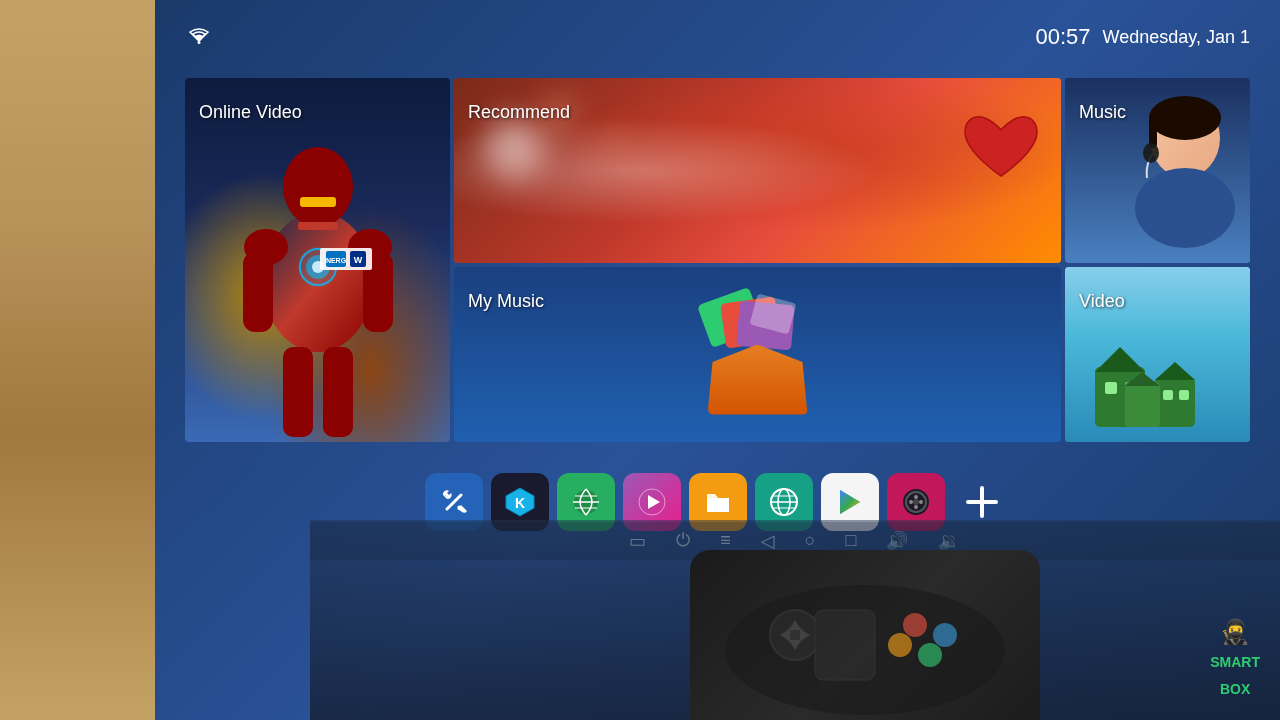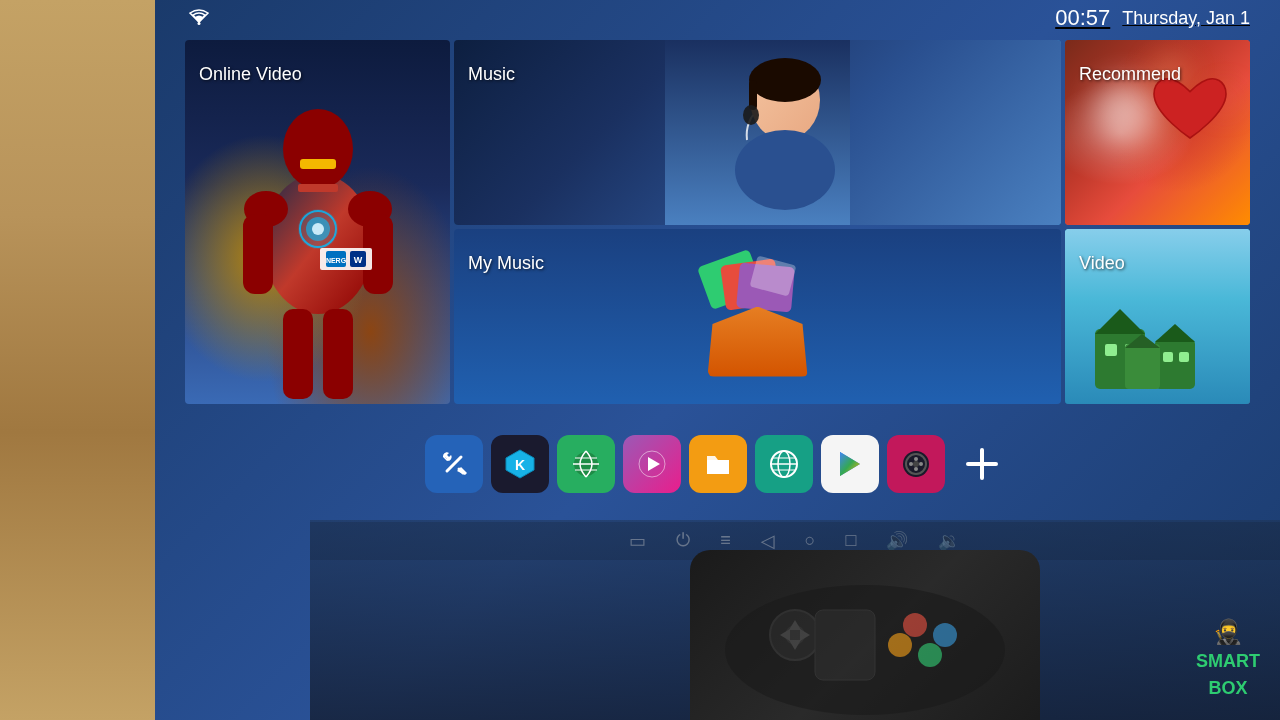--- a/index.html
+++ b/index.html
@@ -31,23 +31,22 @@
       width: 155px;
       height: 720px;
       background: linear-gradient(180deg, #c4a265 0%, #b8935a 30%, #a07840 60%, #c4a265 100%);
     }
 
     
     .header {
       display: flex;
       justify-content: space-between;
       align-items: center;
-      padding: 4px 30px;
+      padding: 23px 30px;
       position: relative;
-      text-decoration: underline;
     }
 
     .wifi-icon {
       color: white;
       font-size: 22px;
     }
 
     .datetime {
       display: flex;
       align-items: center;
@@ -315,21 +314,21 @@
     <div class="wifi-icon">
       <svg width="28" height="22" viewBox="0 0 28 22" fill="white">
         <path d="M14 18 L18 13 Q14 10 10 13 Z" fill="white"></path>
         <path d="M14 18 L20 11 Q14 7 8 11 Z" fill="none" stroke="white" stroke-width="1.5"></path>
         <path d="M14 18 L23 9 Q14 3 5 9 Z" fill="none" stroke="white" stroke-width="1.5"></path>
         <circle cx="14" cy="19.5" r="1.5" fill="white"></circle>
       </svg>
     </div>
     <div class="datetime">
       <span class="time">00:57</span>
-      <span>Thursday, Jan 1</span>
+      <span>Wednesday, Jan 1</span>
     </div>
   </div>
 
   <div class="main-grid">
 
     <div class="grid-item online-video" style="grid-row: 1/3;">
       <div class="online-video-bg">
         <svg class="ironman-svg" viewBox="0 0 200 360" xmlns="http://www.w3.org/2000/svg">
 
           <defs>
@@ -362,20 +361,34 @@
 
           <rect x="65" y="265" width="30" height="90" rx="10" fill="#8b0000"></rect>
           <rect x="105" y="265" width="30" height="90" rx="10" fill="#8b0000"></rect>
 
           <rect x="80" y="140" width="40" height="8" rx="2" fill="#c0392b"></rect>
 
           <circle cx="100" cy="185" r="20" fill="#00bfff" opacity="0.15"></circle>
         </svg>
       </div>
       <span class="grid-item-label">Online Video</span>
+    </div>
+
+    <div class="grid-item recommend">
+      <div class="heart-container" style="width:100%;height:100%;position:absolute;top:0;left:0;">
+
+        <div class="bokeh" style="width:60px;height:60px;left:30px;top:40px;background:rgba(255,255,255,0.5);"></div>
+        <div class="bokeh" style="width:30px;height:30px;left:90px;top:20px;background:rgba(255,200,150,0.4);"></div>
+        <div class="bokeh" style="width:20px;height:20px;left:150px;top:50px;background:rgba(255,150,100,0.3);"></div>
+
+        <svg width="80" height="80" viewBox="0 0 100 90" style="position:absolute;right:20px;top:30px;">
+          <path d="M50 80 C50 80 5 50 5 25 C5 10 18 0 35 10 C42 14 50 22 50 22 C50 22 58 14 65 10 C82 0 95 10 95 25 C95 50 50 80 50 80Z" fill="#cc2222" stroke="#aa1111" stroke-width="2"></path>
+        </svg>
+      </div>
+      <span class="grid-item-label">Recommend</span>
     </div>
 
     <div class="grid-item music-tile">
       <div class="music-person" style="position:absolute;top:0;left:0;width:100%;height:100%;">
 
         <svg width="100%" height="100%" viewBox="0 0 185 185" preserveAspectRatio="xMidYMax meet" style="position:absolute;bottom:0;">
           <defs>
             <linearGradient id="skinGrad" x1="0" y1="0" x2="1" y2="1">
               <stop offset="0%" stop-color="#f4c4a0"></stop>
               <stop offset="100%" stop-color="#e8a882"></stop>
@@ -392,34 +405,20 @@
           <ellipse cx="120" cy="40" rx="36" ry="22" fill="#1a0a00"></ellipse>
           <rect x="84" y="40" width="8" height="30" rx="4" fill="#1a0a00"></rect>
 
           <ellipse cx="120" cy="130" rx="50" ry="40" fill="#2a5090"></ellipse>
 
           <path d="M88 75 C88 75 80 85 82 100" stroke="white" stroke-width="2" fill="none" opacity="0.8"></path>
           <ellipse cx="86" cy="75" rx="8" ry="10" fill="#1a1a1a" opacity="0.9"></ellipse>
         </svg>
       </div>
       <span class="grid-item-label">Music</span>
-    </div>
-
-    <div class="grid-item recommend">
-      <div class="heart-container" style="width:100%;height:100%;position:absolute;top:0;left:0;">
-
-        <div class="bokeh" style="width:60px;height:60px;left:30px;top:40px;background:rgba(255,255,255,0.5);"></div>
-        <div class="bokeh" style="width:30px;height:30px;left:90px;top:20px;background:rgba(255,200,150,0.4);"></div>
-        <div class="bokeh" style="width:20px;height:20px;left:150px;top:50px;background:rgba(255,150,100,0.3);"></div>
-
-        <svg width="80" height="80" viewBox="0 0 100 90" style="position:absolute;right:20px;top:30px;">
-          <path d="M50 80 C50 80 5 50 5 25 C5 10 18 0 35 10 C42 14 50 22 50 22 C50 22 58 14 65 10 C82 0 95 10 95 25 C95 50 50 80 50 80Z" fill="#cc2222" stroke="#aa1111" stroke-width="2"></path>
-        </svg>
-      </div>
-      <span class="grid-item-label">Recommend</span>
     </div>
 
     <div class="grid-item myapps-tile">
       <div class="apps-box">
         <div style="position:relative;width:120px;height:120px;display:flex;align-items:flex-end;justify-content:center;">
 
           <div style="position:absolute;top:0;left:5px;width:55px;height:45px;background:#2ecc71;border-radius:5px;transform:rotate(-20deg);"></div>
           <div style="position:absolute;top:5px;left:25px;width:55px;height:45px;background:#e74c3c;border-radius:5px;transform:rotate(-8deg);"></div>
           <div style="position:absolute;top:8px;left:40px;width:55px;height:45px;background:#9b59b6;border-radius:5px;transform:rotate(5deg);"></div>
           <div style="position:absolute;top:3px;left:55px;width:40px;height:32px;background:rgba(255,255,255,0.3);border-radius:4px;transform:rotate(15deg);"></div>
@@ -626,21 +625,21 @@
         <circle cx="215" cy="80" r="12" fill="#2ecc71"></circle>
         <circle cx="185" cy="70" r="12" fill="#f39c12"></circle>
 
         <rect x="100" y="35" width="60" height="70" rx="8" fill="#2a2a2a" stroke="#3a3a3a" stroke-width="1"></rect>
       </svg>
     </div>
   </div>
 
   <div class="smartbox-logo">
     <span style="font-size:24px;">🥷</span><br>
-    <span style="color:#2ecc71;font-size:18px;font-weight:bold;line-height:1.1;">SMART<br>BOX</span>
+    <span style="color:#2ecc71;font-size:14px;font-weight:bold;line-height:1.1;">SMART<br>BOX</span>
   </div>
 
   <div class="energy-badge">
     <svg width="20" height="16" viewBox="0 0 20 16">
       <rect width="20" height="16" fill="#0070c0" rx="2"></rect>
       <text x="10" y="12" text-anchor="middle" font-size="7" fill="white" font-weight="bold">ENERGY</text>
     </svg>
     <svg width="16" height="16" viewBox="0 0 16 16">
       <rect width="16" height="16" fill="#003087" rx="2"></rect>
       <text x="8" y="12" text-anchor="middle" font-size="9" fill="white" font-weight="bold">W</text>

